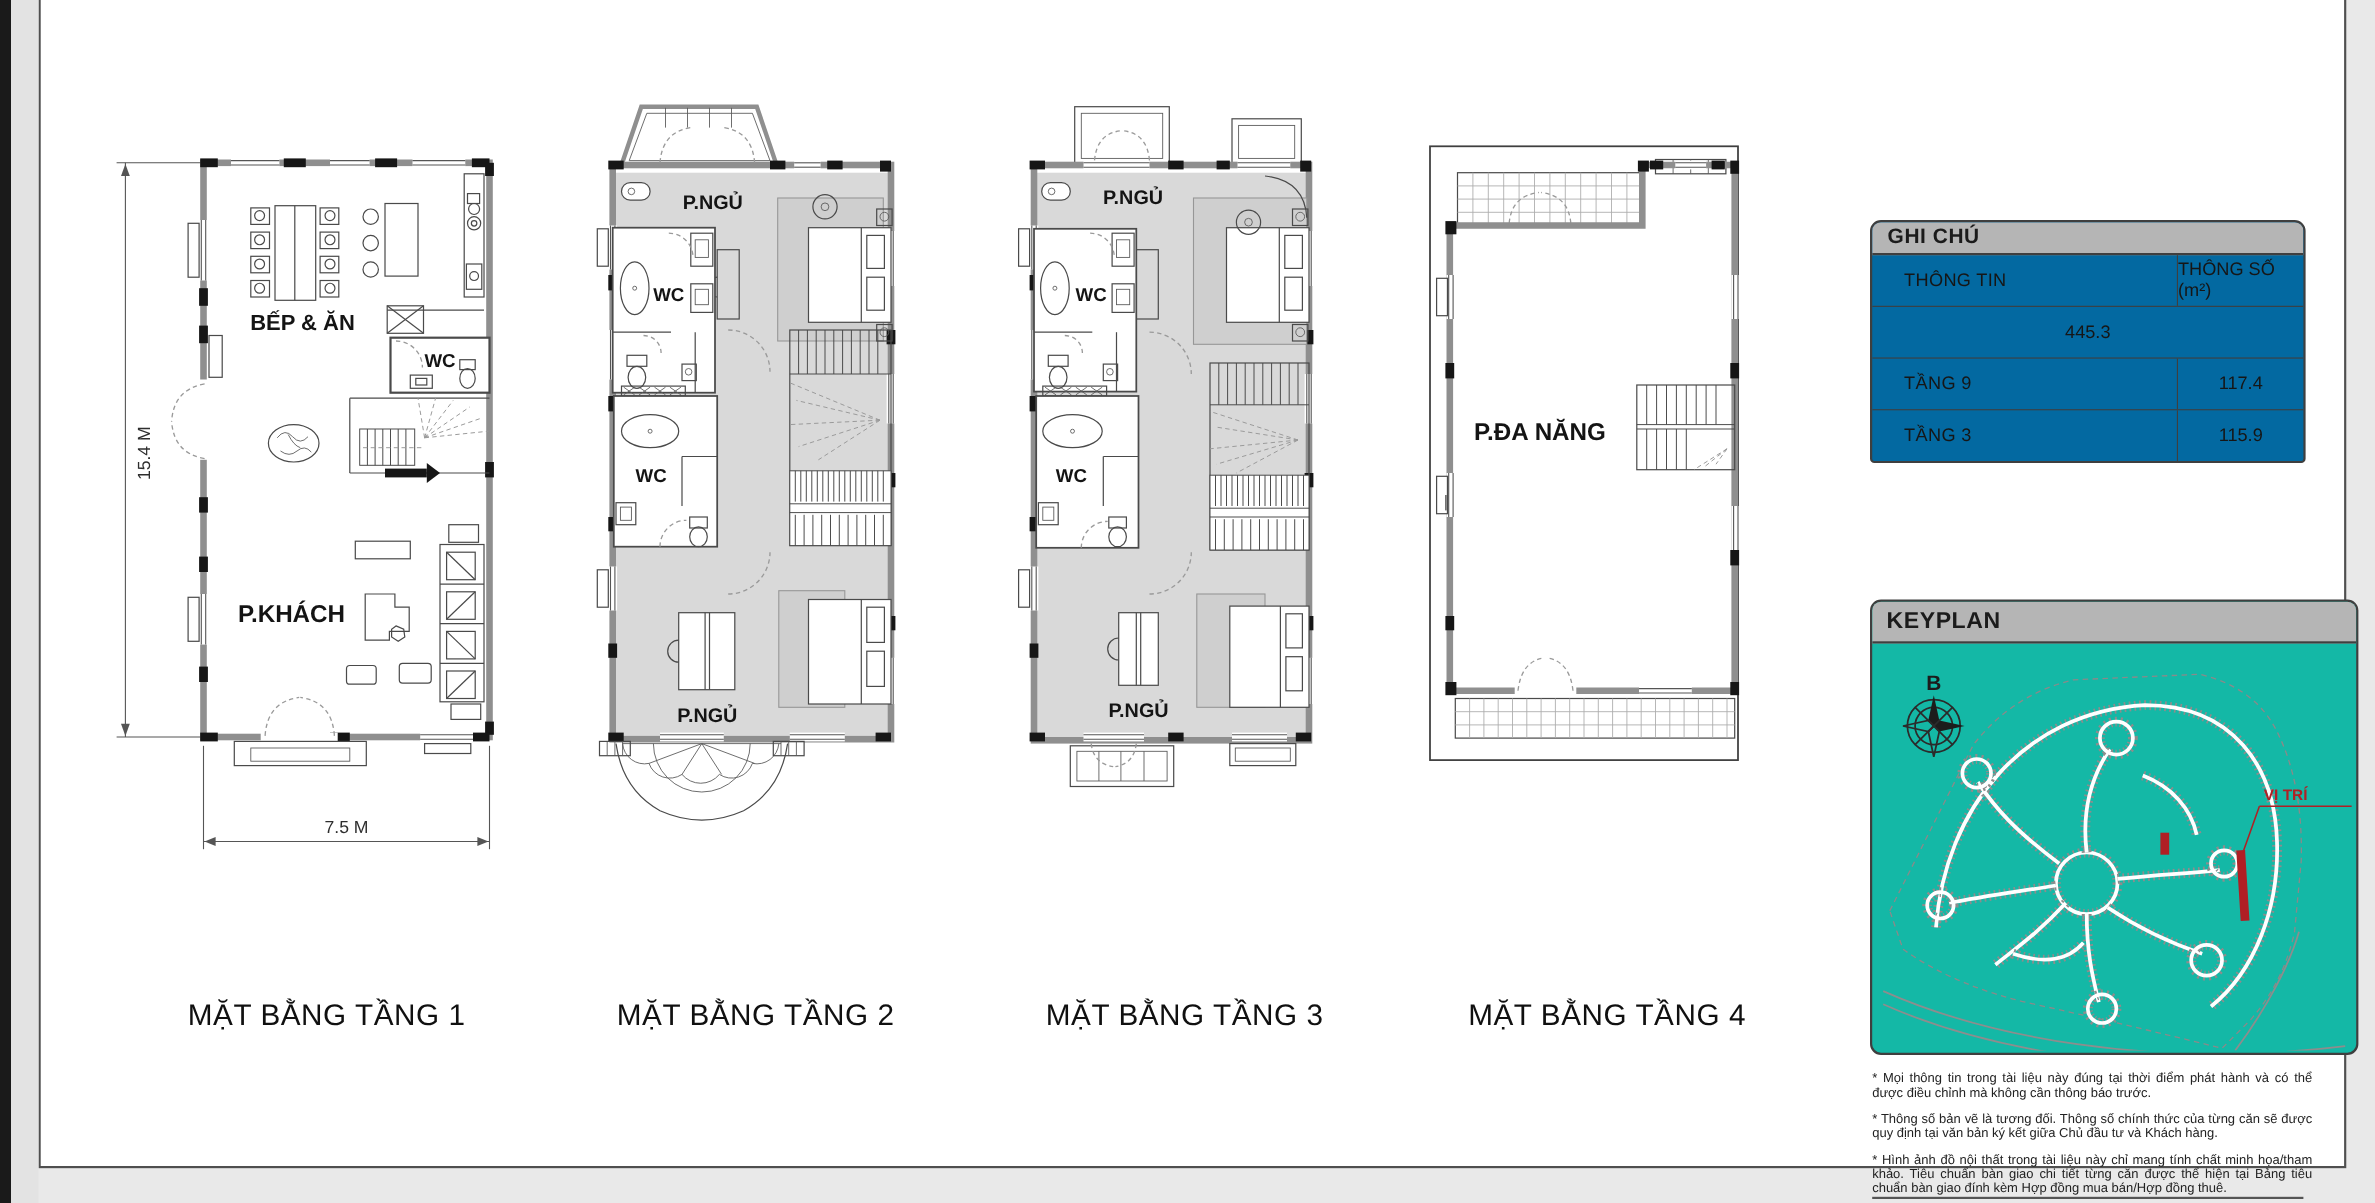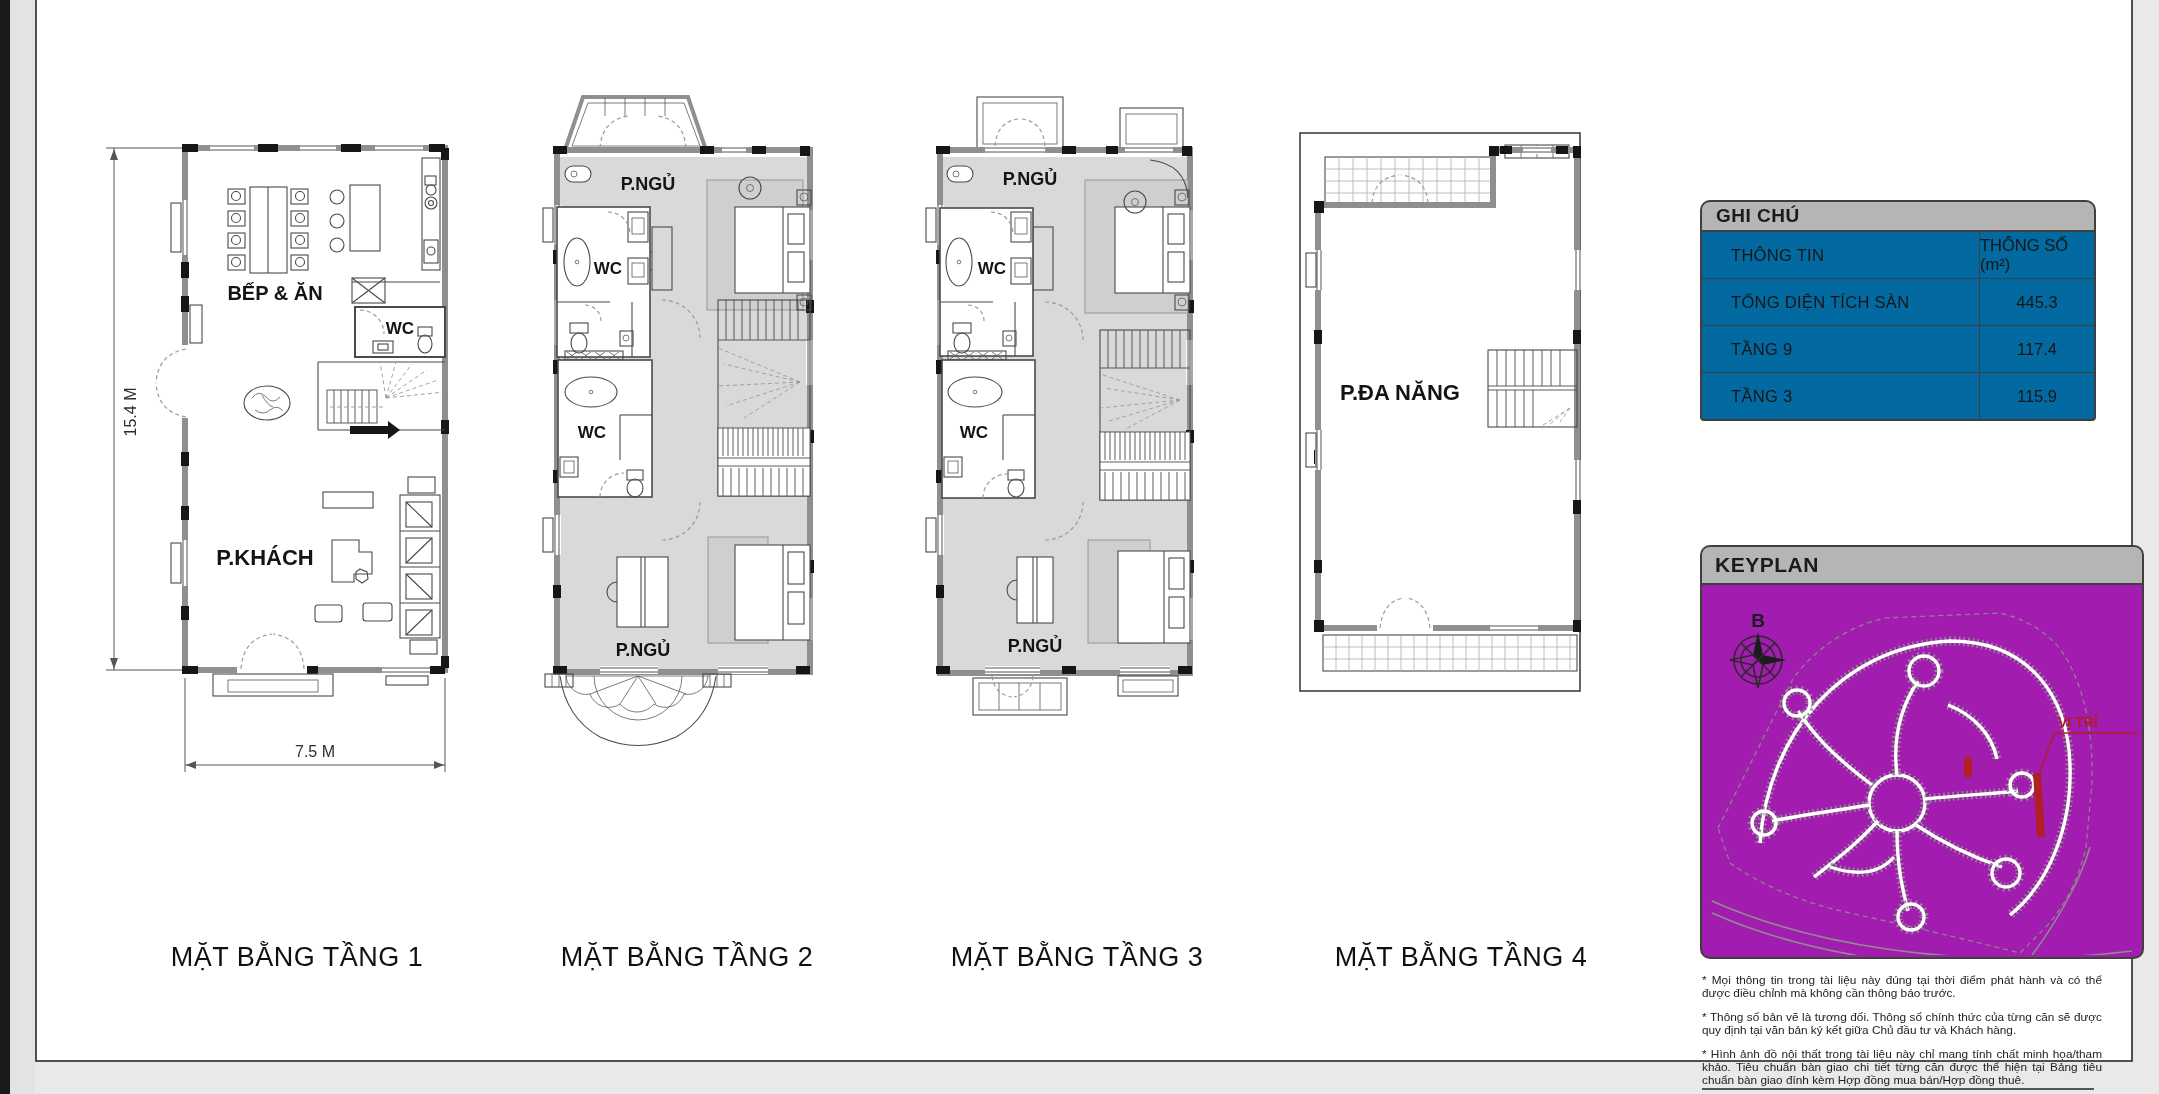--- a/index.html
+++ b/index.html
@@ -4,35 +4,35 @@
 <style>
   html,body{margin:0;padding:0;background:#e9e9e9;}
   .screen{position:relative;width:2159px;height:1094px;background:#e9e9e9;overflow:hidden;
           font-family:"Liberation Sans","DejaVu Sans",sans-serif;}
   .edge-black{position:absolute;left:0;top:0;width:10px;height:1094px;background:#1a1a1a;}
   .edge-gray{position:absolute;left:10px;top:0;width:25px;height:1094px;background:#e3e3e3;}
   .paper{position:absolute;left:35px;top:-6px;width:2094px;height:1064px;background:#ffffff;
          border:2px solid #4f4f4f;}
   .plan-svg{position:absolute;}
   .caption{position:absolute;transform:translateX(-50%);font-size:27px;font-weight:500;
-           letter-spacing:.5px;color:#101010;white-space:nowrap;margin-top:34px;}
+           letter-spacing:.5px;color:#101010;white-space:nowrap;}
   
   .legend{position:absolute;left:1700px;top:200px;width:392px;border:2px solid #3f3f3f;
           border-radius:10px 10px 4px 4px;overflow:hidden;background:#0369a1;}
   .legend .titlebar{height:28px;background:#b5b5b5;border-bottom:2px solid #3f3f3f;
           font-size:19px;font-weight:bold;color:#1b1b1b;display:flex;align-items:center;
           padding-left:14px;letter-spacing:.5px;}
   .legend .row{display:flex;height:46px;border-bottom:1.5px solid #3f3f3f;}
   .legend .row:last-child{border-bottom:none;}
   .legend .c1{width:248px;border-right:1.5px solid #3f3f3f;display:flex;align-items:center;
           padding-left:29px;font-size:16.5px;color:#161616;letter-spacing:.3px;}
   .legend .c2{flex:1;display:flex;align-items:center;justify-content:center;font-size:16.5px;color:#161616;}
   
   .keyplan{position:absolute;left:1700px;top:545px;width:440px;height:410px;border:2px solid #3f3f3f;
-          border-radius:10px;overflow:hidden;background:#a21caf;}
+          border-radius:10px;overflow:hidden;background:#14b8a6;}
   .keyplan .titlebar{height:36px;background:#b5b5b5;border-bottom:2px solid #3f3f3f;font-size:21px;
           font-weight:bold;color:#1b1b1b;display:flex;align-items:center;padding-left:13px;letter-spacing:.5px;}
   
   .disclaimer{position:absolute;left:1702px;top:962px;width:400px;font-size:11.8px;line-height:12.6px;
           color:#222;text-align:justify;}
   .disclaimer p{margin:12px 0 1px 0;}
   .disclaimer .ul{border-bottom:2px solid #555;width:392px;margin-top:2px;}
   
   .wall{fill:none;stroke:#8f8f8f;stroke-width:6;}
   .wl4{fill:none;stroke:#8f8f8f;stroke-width:4;}
@@ -810,21 +810,20 @@
   <div class="caption" style="left:1077px;top:908px">MẶT BẰNG TẦNG 3</div>
   <div class="caption" style="left:1461px;top:908px">MẶT BẰNG TẦNG 4</div>
 
   <div class="legend">
     <div class="titlebar">GHI CHÚ</div>
     <div class="row">
       <div class="c1" style="font-weight:500">THÔNG TIN</div>
       <div class="c2" style="font-weight:500">THÔNG SỐ (m²)</div>
     </div>
     <div class="row">
-      <div class="c1">TỔNG DIỆN TÍCH SÀN</div>
       <div class="c2">445.3</div>
     </div>
     <div class="row">
       <div class="c1">TẦNG 9</div>
       <div class="c2">117.4</div>
     </div>
     <div class="row">
       <div class="c1">TẦNG 3</div>
       <div class="c2">115.9</div>
     </div>

